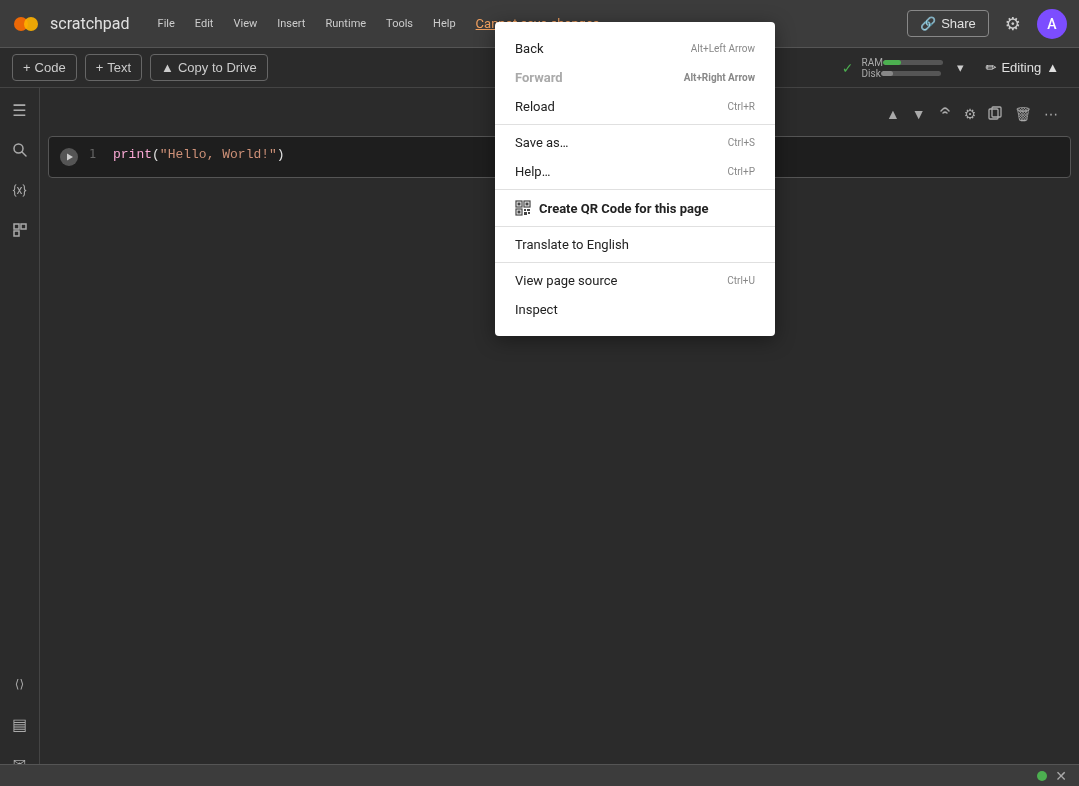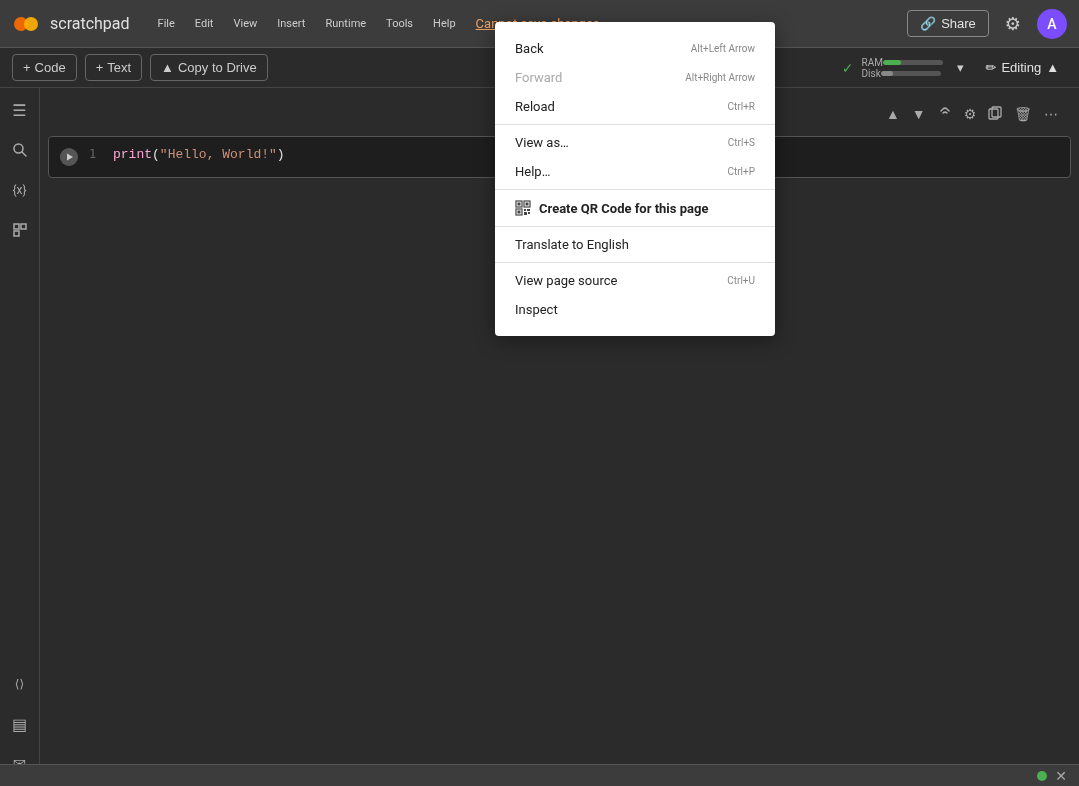--- a/index.html
+++ b/index.html
@@ -307,21 +307,21 @@
     }
     .context-menu-item {
       display: flex;
       align-items: center;
       padding: 7px 20px;
       cursor: pointer;
       font-size: 13px;
       color: #222;
       justify-content: space-between;
     }
-    .context-menu-item.disabled { color: #aaa; cursor: default; }
+    .context-menu-item.disabled { color: #aaa; cursor: default; font-weight: bold; }
     .context-menu-divider {
       border: none;
       border-top: 1px solid #e0e0e0;
       margin: 3px 0;
     }
     .shortcut {
       color: #888;
       font-size: 10px;
       margin-left: 30px;
     }
@@ -476,21 +476,21 @@
   </div>
 
   <div class="context-menu-item">
     <span>Reload</span>
     <span class="shortcut">Ctrl+R</span>
   </div>
 
   <hr class="context-menu-divider">
 
   <div class="context-menu-item">
-    <span>View as…</span>
+    <span>Save as…</span>
     <span class="shortcut">Ctrl+S</span>
   </div>
 
   <div class="context-menu-item">
     <span>Help…</span>
     <span class="shortcut">Ctrl+P</span>
   </div>
 
 
   <hr class="context-menu-divider">

